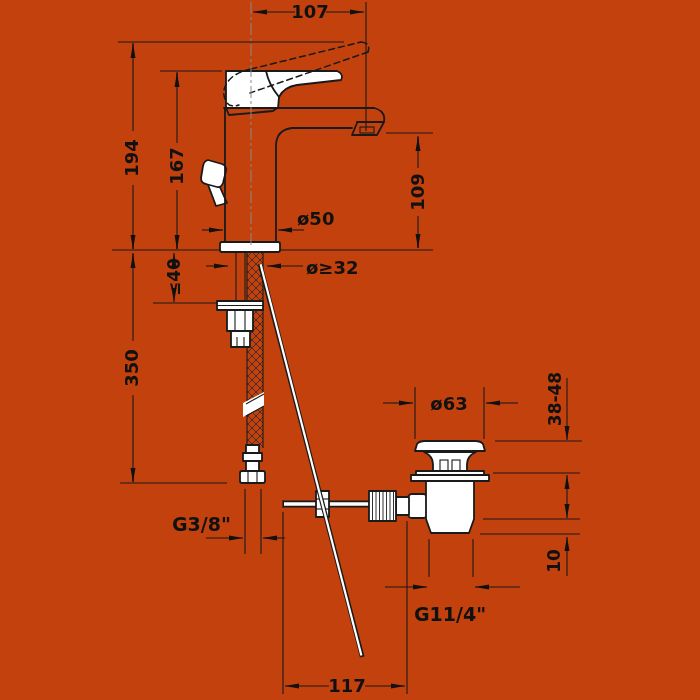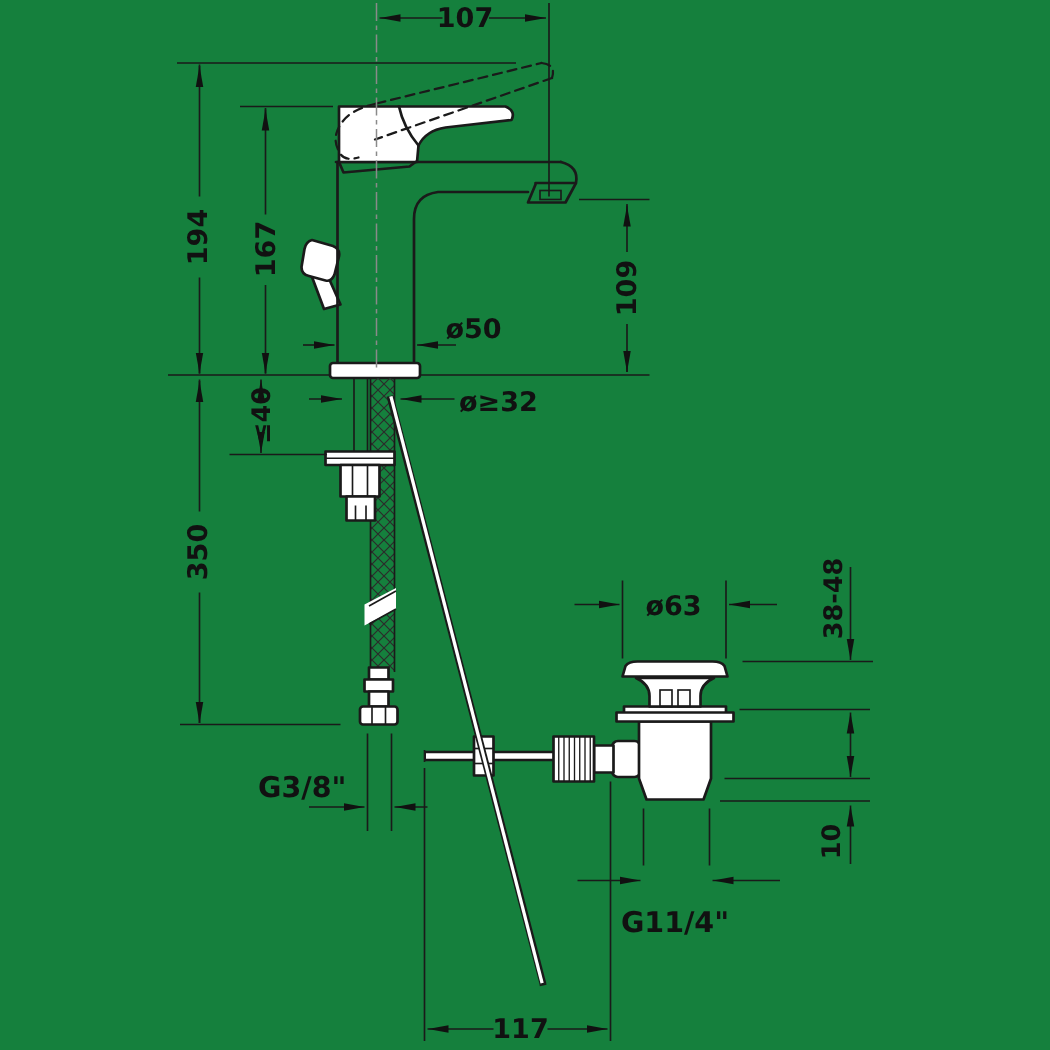--- a/index.html
+++ b/index.html
@@ -1,16 +1,16 @@
 <!DOCTYPE html>
 <html><head>
 <meta charset="utf-8">
 <style>
   html,body{margin:0;padding:0;background:#fff;width:700px;height:700px;overflow:hidden;}
-  #canvas{position:relative;width:700px;height:700px;background:#15803d;font-family:"DejaVu Sans",sans-serif;}
+  #canvas{position:relative;width:700px;height:700px;background:#c2410c;font-family:"DejaVu Sans",sans-serif;}
   svg{display:block;}
   .part{fill:#fff;stroke:#1a1a1a;stroke-width:1.8;stroke-linejoin:round;}
   .pline{fill:none;stroke:#1a1a1a;stroke-width:1.8;stroke-linejoin:round;stroke-linecap:round;}
   .thin{fill:none;stroke:#1a1a1a;stroke-width:1.1;}
   .dim{fill:none;stroke:#1a1a1a;stroke-width:1.1;}
   .dashed{fill:none;stroke:#1a1a1a;stroke-width:1.5;stroke-dasharray:6 4;stroke-linecap:round;}
   .cl{fill:none;stroke:#8a8a8a;stroke-width:1;stroke-dasharray:12 3 3 3;}
   .knurl{stroke:#1a1a1a;stroke-width:0.9;}
   .hatchline{stroke:#2a2a2a;stroke-width:0.8;}
   text.dimtxt{font-family:"DejaVu Sans",sans-serif;font-weight:bold;font-size:18px;fill:#111;}

